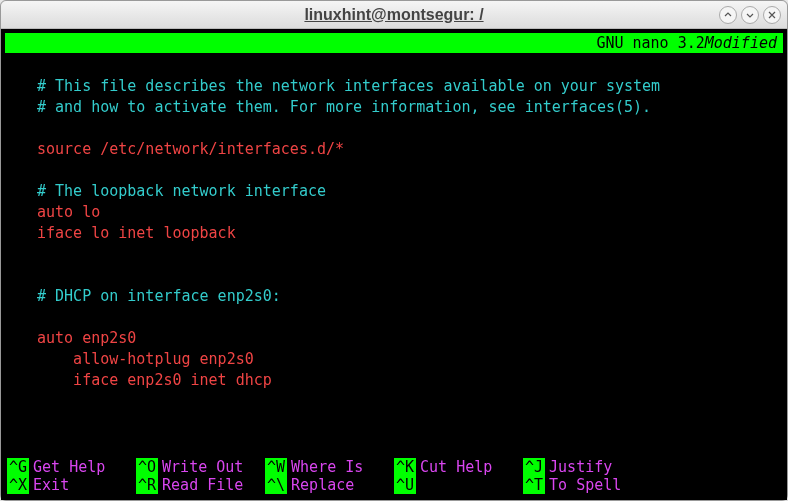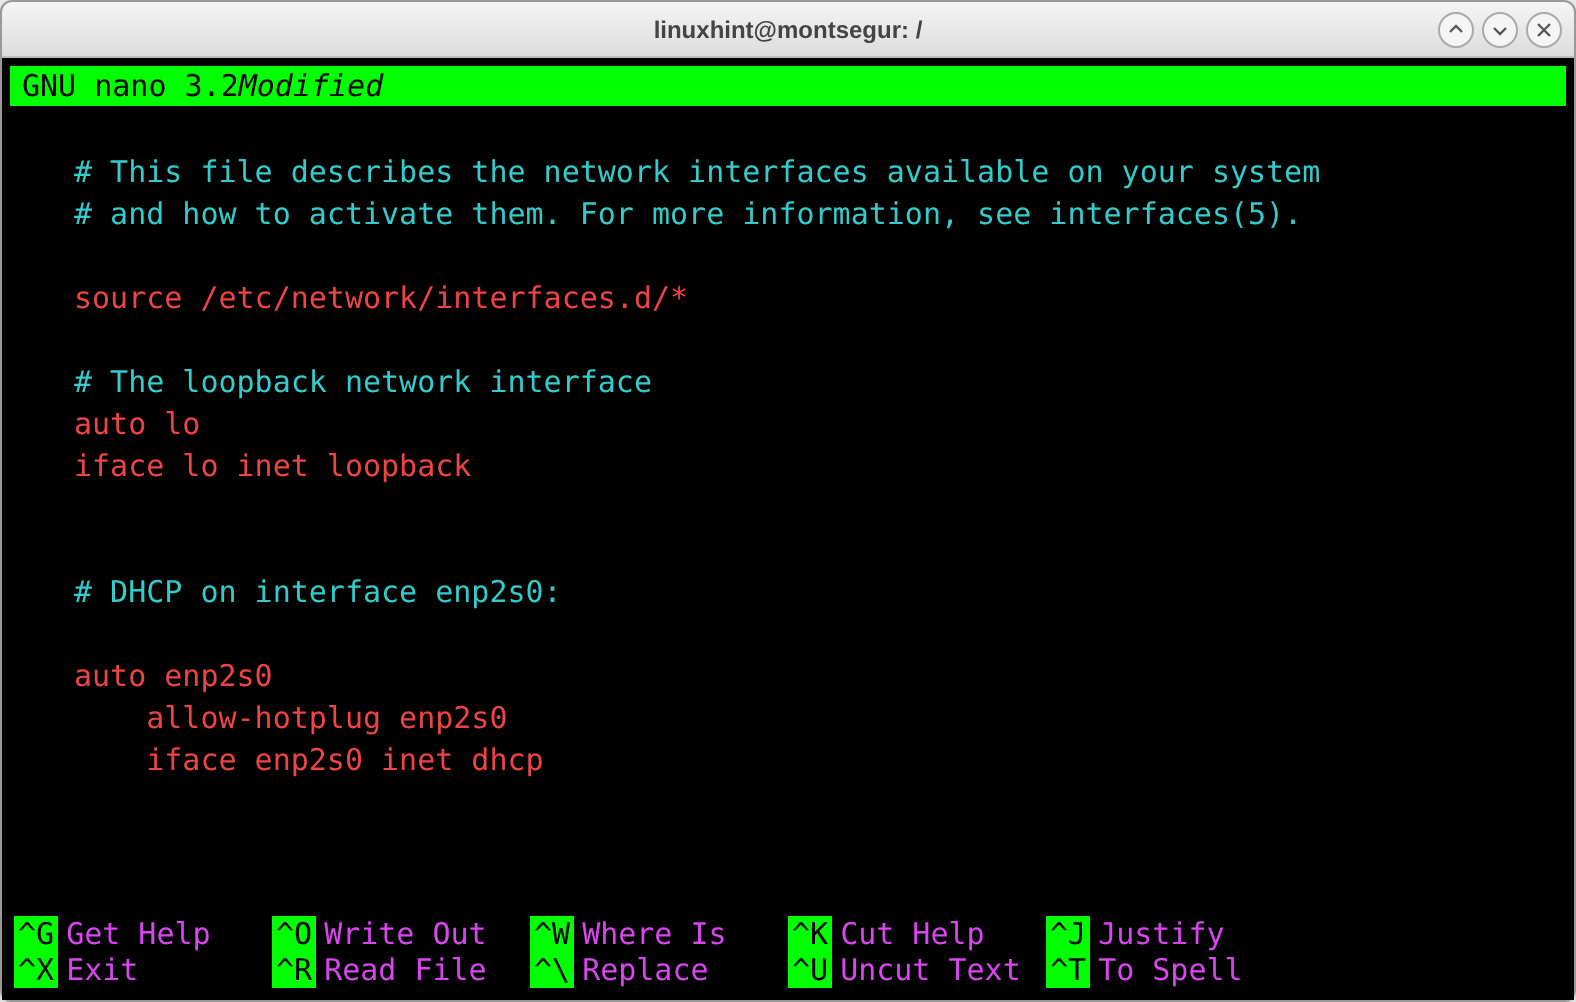--- a/index.html
+++ b/index.html
@@ -24,23 +24,24 @@
       height: 28px;
       background: linear-gradient(#f5f5f5, #dcdcdc);
       border-bottom: 1px solid #bbb;
       display: flex;
       align-items: center;
       justify-content: center;
       position: relative;
       border-radius: 6px 6px 0 0;
     }
     .titlebar-text {
-      font-size: 12px;
+      font-size: 16px;
       color: #444;
       font-weight: bold;
+      text-decoration: underline;
     }
     .window-controls {
       position: absolute;
       right: 6px;
       display: flex;
       gap: 4px;
     }
     .win-btn {
       width: 18px;
       height: 18px;
@@ -66,20 +67,21 @@
       flex-direction: column;
       overflow: hidden;
     }
     .nano-header {
       background: #00ff00;
       color: #000;
       display: flex;
       padding: 0 6px;
       height: 20px;
       line-height: 20px;
+      justify-content: flex-end;
     }
     .nano-header .left { flex: 0 0 auto; }
     .nano-header .center { flex: 1; text-align: center; }
     .nano-header .right { flex: 0 0 auto; font-style: italic; }
     .editor-body {
       flex: 1;
       padding: 2px 4px 0 4px;
       white-space: pre;
       line-height: 1.4;
       margin-left: 28px;
@@ -173,21 +175,20 @@
         <div class="shortcut">
           <span class="sc-key">^R</span>
           <span class="sc-label">Read File</span>
         </div>
         <div class="shortcut">
           <span class="sc-key">^\</span>
           <span class="sc-label">Replace</span>
         </div>
         <div class="shortcut">
           <span class="sc-key">^U</span>
-          <span class="sc-label">Uncut Text</span>
         </div>
         <div class="shortcut">
           <span class="sc-key">^T</span>
           <span class="sc-label">To Spell</span>
         </div>
         <div class="shortcut"></div>
       </div>
   </div>
 </div>
 

